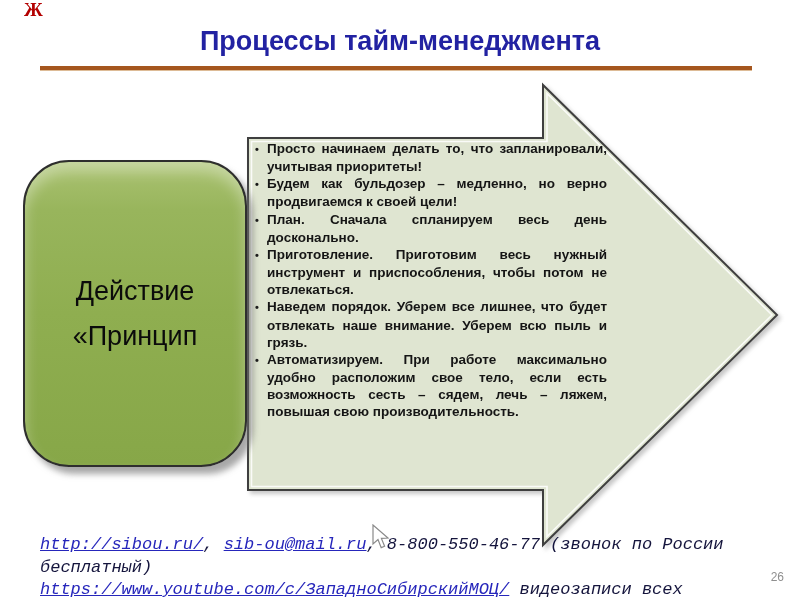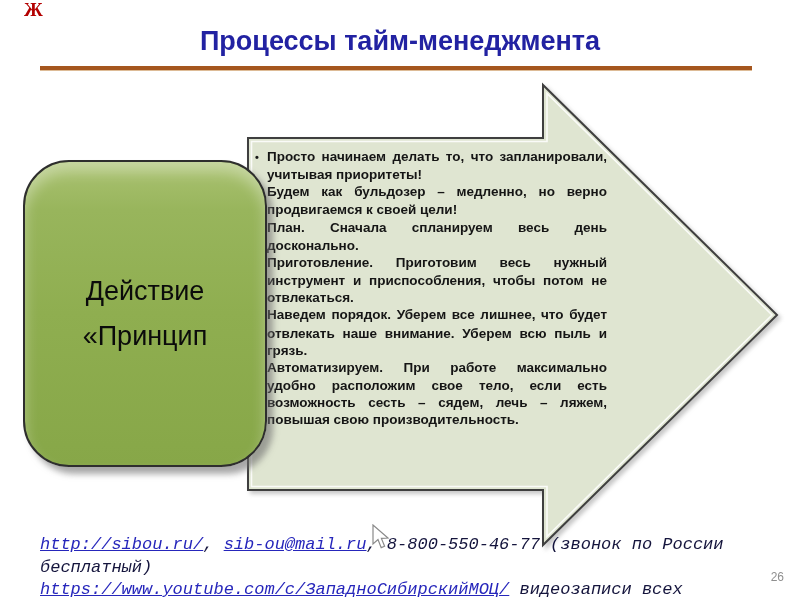--- a/index.html
+++ b/index.html
@@ -19,32 +19,32 @@
   }
   .title-rule{
     position:absolute; left:40px; top:66px; width:712px; height:4px;
     background:var(--rule-brown); border-bottom:1px solid #dcb astian;
   }
   .title-rule{border-bottom:1px solid #ddbb96;}
   
   #arrow-svg{position:absolute; left:0; top:0; width:800px; height:600px;}
   
   .bullet-area{
-    position:absolute; left:255px; top:148px; width:352px;
+    position:absolute; left:255px; top:140px; width:352px;
     font-size:13.5px; font-weight:bold; color:#151515; line-height:17.15px;
     text-align:justify;
   }
   .bullet{ padding-left:12px; }
   .bullet::before{
     content:"\2022"; display:inline-block; width:12px; margin-left:-12px;
     font-size:11px;
   }
   
   .action-box{
-    position:absolute; left:23px; top:160px; width:244px; height:307px;
+    position:absolute; left:23px; top:160px; width:224px; height:307px;
     box-sizing:border-box; border:2px solid #2e2e2e; border-radius:46px;
     background:linear-gradient(180deg,#aac271 0%,#98b55c 16%,#8fae50 50%,#87a748 100%);
     box-shadow:6px 7px 6px rgba(110,110,110,0.6),
                inset 0 10px 14px rgba(255,255,255,0.35);
     display:flex; flex-direction:column; align-items:center; justify-content:center;
     text-align:center; color:#0b0b0b;
   }
   .action-line1{ font-size:27px; line-height:30px; margin-bottom:16px;}
   .action-line2,.action-line3{ font-size:27px; line-height:29px;}
   

